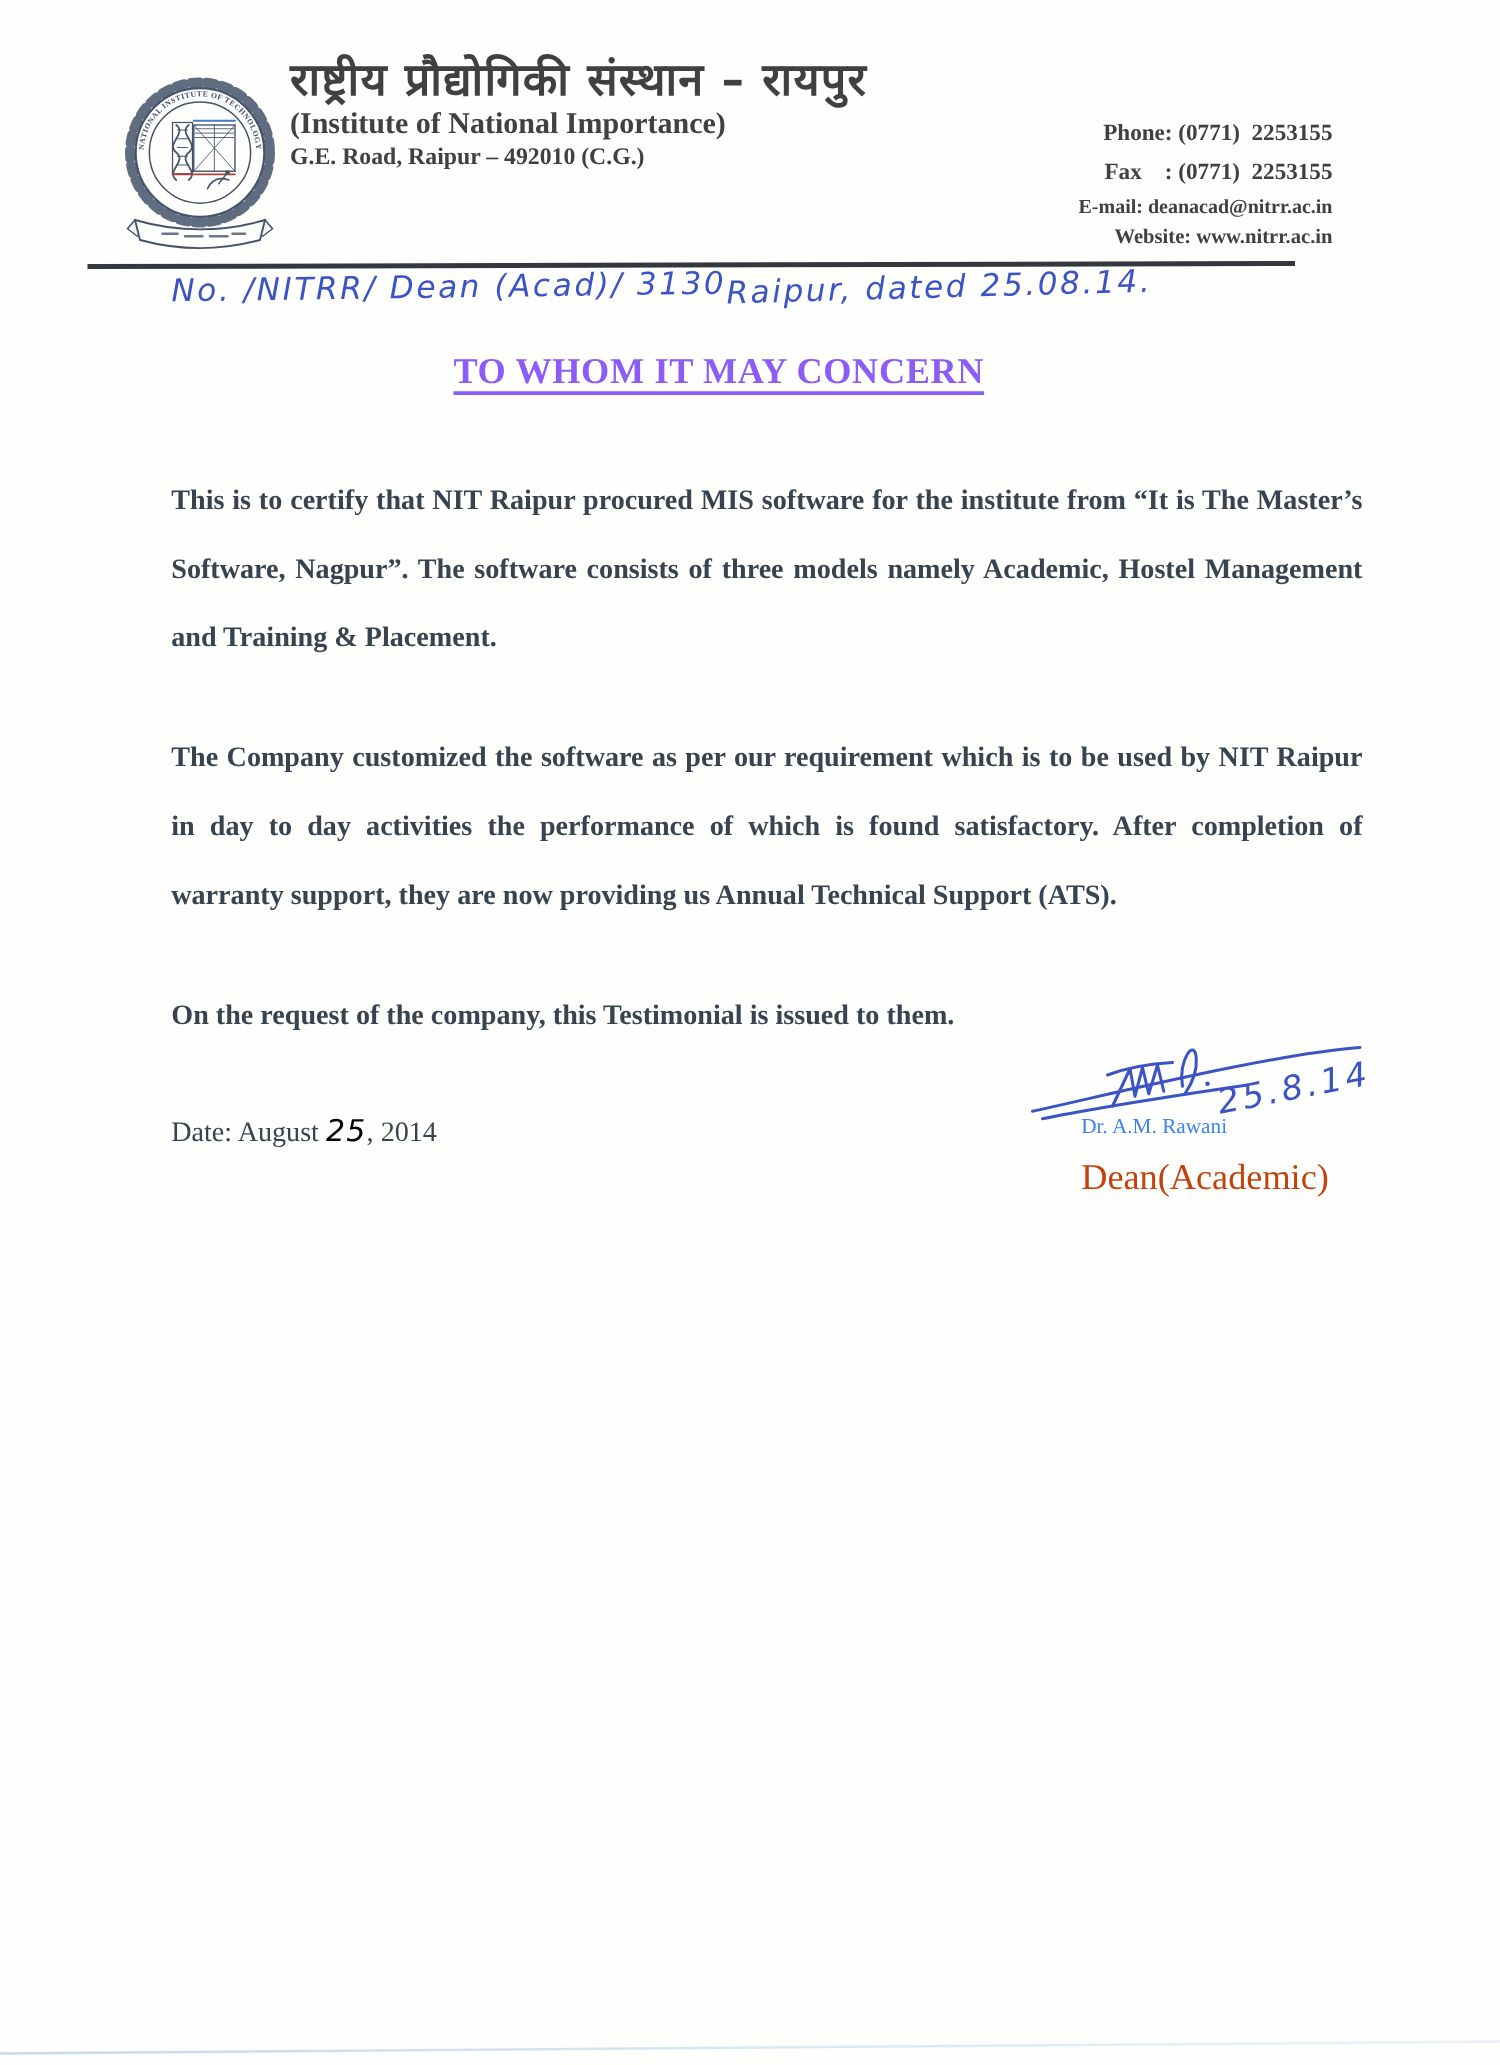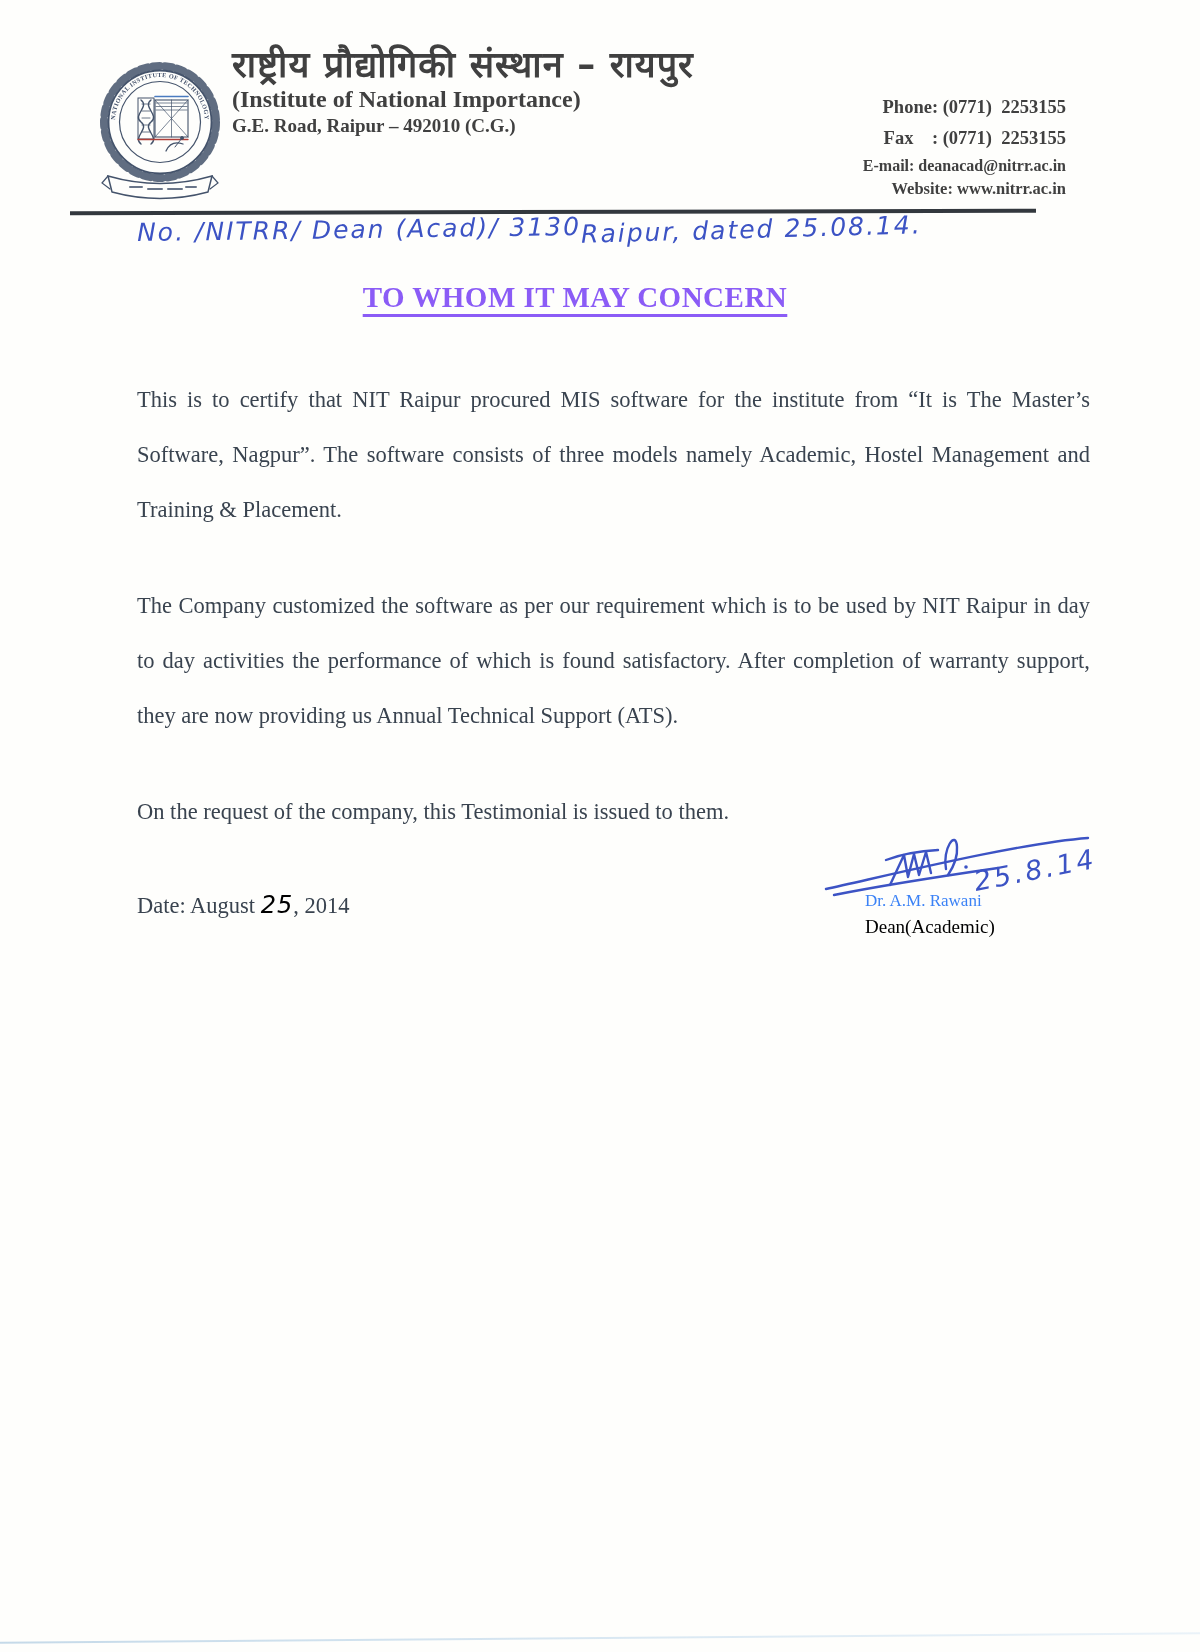--- a/index.html
+++ b/index.html
@@ -28,28 +28,28 @@
   .ref-no { font-size:25px; letter-spacing:2px; transform:rotate(-0.8deg); }
   .place-date { font-size:25px; letter-spacing:2px; transform:rotate(-1.6deg); }
   
   .letter-title { position:absolute; left:0; top:281px; width:1150px; text-align:center; }
   .letter-title span {
     font-size:29px; font-weight:bold; color:#8b5cf6; letter-spacing:.5px;
     text-decoration:underline; text-decoration-thickness:3px; text-underline-offset:7px;
   }
   .body-text { position:absolute; left:137px; top:372px; width:953px; }
   .body-text p {
-    font-size:22.5px; line-height:55px; text-align:justify; margin-bottom:41px; color:#39434f;
+    font-size:22.5px; line-height:55px; text-align:justify; margin-bottom:41px; color:#39434f;font-weight:bold;
   }
   
   .date-line { position:absolute; left:137px; top:891px; font-size:22.5px; color:#39434f; }
   .hand-day { font-family:"DejaVu Sans", sans-serif; font-style:italic; color:#000000; font-size:24px; letter-spacing:1px; }
   .sign-block { position:absolute; left:865px; top:891px; }
   .sign-name  { font-size:17px; color:#3b82f6; }
-  .sign-role  { font-size:19px; color:#000000; margin-top:5px; }
+  .sign-role  { font-size:29px; color:#c2410c; margin-top:15px; }
   .sign-svg { position:absolute; left:-45px; top:-68px; width:292px; height:92px; }
   .scan-line { position:absolute; left:-6px; bottom:13px; width:1215px; height:2px;
     background:linear-gradient(90deg,#bed5e6,#d9e8f3 60%,#e8f1f8); transform:rotate(-0.45deg); opacity:.9; }
 </style>
 </head>
 <body>
 
 <div class="page">
 
   <svg class="logo" viewBox="0 0 140 158">

